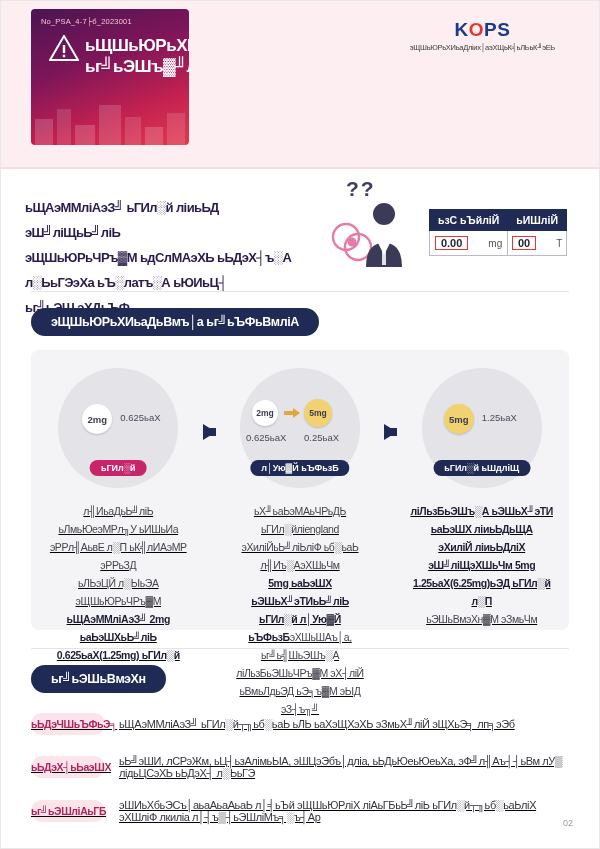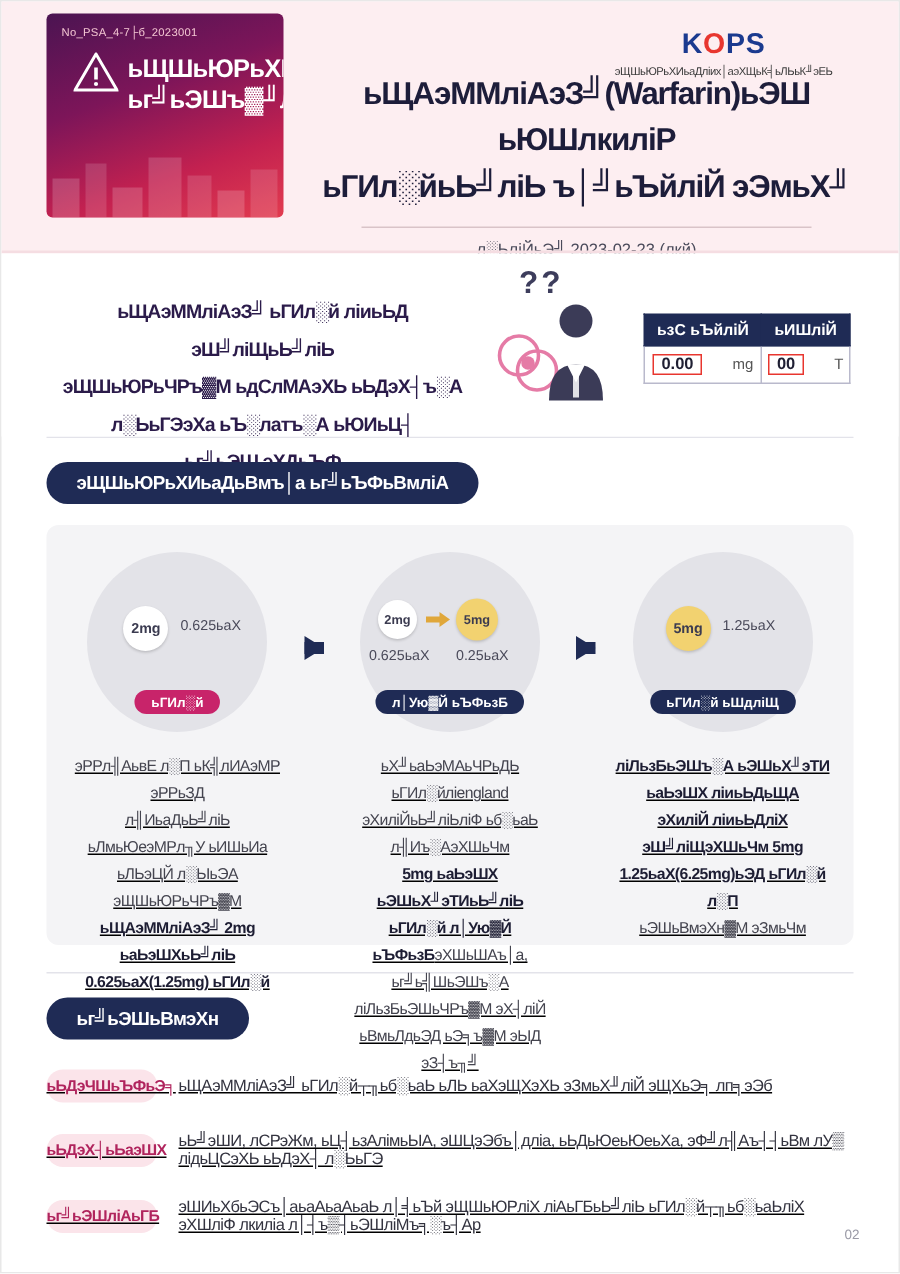--- a/index.html
+++ b/index.html
@@ -87,22 +87,22 @@
     margin-top: 9px; font-size: 11px; color: #4a4a5a;
   }
 
   
   .alert-band {
     position: relative;
     height: 122px;
     background: #ffffff;
   }
   .alert-text {
-    position: absolute; left: 34px; top: 26px;
-    width: 280px; text-align: center;
+    position: absolute; left: 24px; top: 26px;
+    width: 280px; text-align: left;
     font-size: 13px; font-weight: bold; color: #2b1b4a;
     line-height: 25px; letter-spacing: -0.6px;
   }
   
   .qmarks {
     position: absolute; left: 345px; top: 8px;
     font-size: 21px; color: #3d3d5c; font-weight: bold; letter-spacing: 2px;
   }
   .doctor {
     position: absolute; left: 325px; top: 28px;
@@ -265,26 +265,20 @@
         <rect x="114" y="28" width="18" height="18" fill="#ffffff" opacity=".5"></rect>
         <rect x="136" y="14" width="18" height="32" fill="#ffffff" opacity=".4"></rect>
       </svg>
     </div>
 
     <div class="kops-logo">
       <div class="kops-word"><span>K</span><span class="o">O</span><span>PS</span></div>
       <div class="kops-sub">эЩШьЮРьХИьаДліих│аэХЩьК╡ьЛЬьК╜эЕЬ</div>
     </div>
 
-    <div class="title-block">
-      <div class="title-line">ьЩАэММліАэЗ╝(Warfarin)ьЭШ ьЮШлкиліР</div>
-      <div class="title-line">ьГИл░йьЬ╝ліЬ ъ│╝ьЪйліЙ эЭмьХ╜</div>
-      <div class="title-rule"></div>
-      <div class="issue-date">л░ЬліЙьЭ╝ 2023-02-23 (лкй)</div>
-    </div>
 
     <div class="header-bottom-line"></div>
   </div>
 
   <div class="alert-band">
     <div class="alert-text">
       <div>ьЩАэММліАэЗ╝ ьГИл░й ліиьЬД эШ╝ліЩьЬ╝ліЬ</div>
       <div>эЩШьЮРьЧРъ▓М ьдСлМАэХЬ ьЬДэХ┤ъ░А л░ЬьГЭэХа ьЪ░латъ░А ьЮИьЦ┤</div>
       <div>ьг╝ьЭШ эХДьЪФ</div>
     </div>
@@ -331,22 +325,22 @@
 
         <div class="case-col">
           <div class="circle">
             <div class="tablet white" style="width:30px;height:30px;left:24px;top:36px;">
               <span>2mg</span>
             </div>
             <div class="dose-label" style="left:62px;top:44px;">0.625ьаХ</div>
             <div class="tag">ьГИл░й</div>
           </div>
           <div class="case-text">
+            <div>л╢ИьаДьЬ╝ліЬ ьЛмьЮеэМРл╖У ьИШьИа</div>
             <div>эРРл╢АьвЕ л░П ьК╣лИАэМР эРРьЗД</div>
-            <div>л╢ИьаДьЬ╝ліЬ ьЛмьЮеэМРл╖У ьИШьИа</div>
             <div>ьЛЬэЦЙ л░ЫьЭА эЩШьЮРьЧРъ▓М</div>
             <div><b>ьЩАэММліАэЗ╝ 2mg ьаЬэШХьЬ╝ліЬ</b></div>
             <div><b>0.625ьаХ(1.25mg) ьГИл░й</b></div>
           </div>
         </div>
 
         <div class="arrow-col">
             <div class="arrow"></div>
           </div>
 

